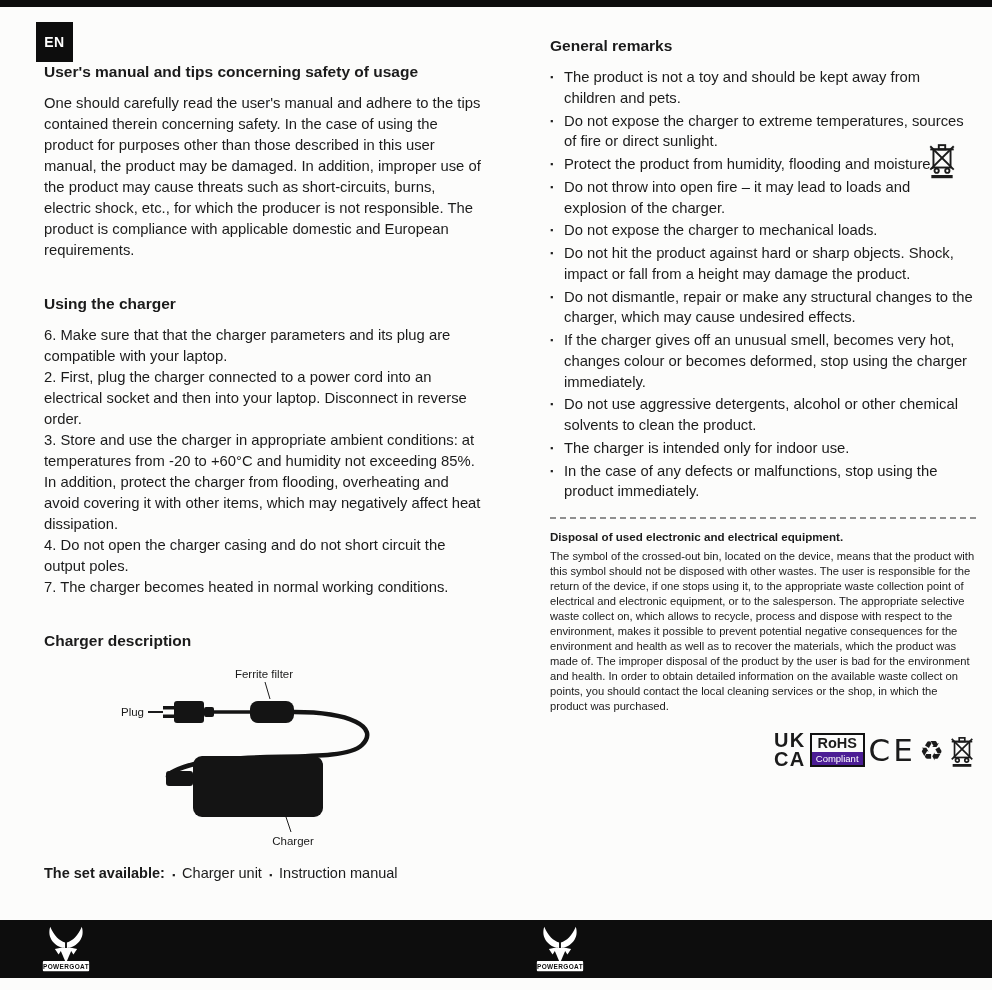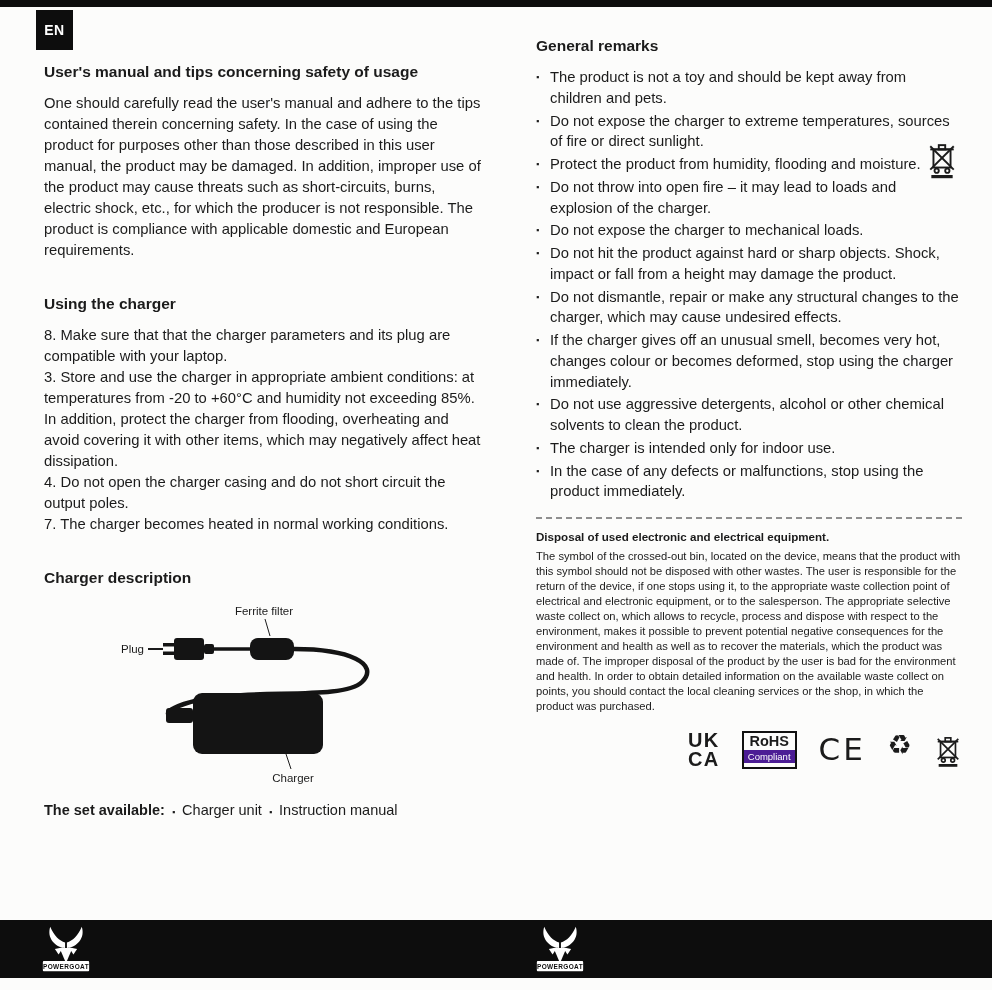--- a/index.html
+++ b/index.html
@@ -1,25 +1,25 @@
 <!DOCTYPE html>
 <html><head>
 <meta charset="utf-8">
 <style>
   html,body{margin:0;padding:0;background:#d9d9d9;}
   .page{position:relative;width:992px;height:990px;background:#fcfcfb;overflow:hidden;
         font-family:"Liberation Sans",sans-serif;color:#1b1b1b;}
   .topbar{position:absolute;top:0;left:0;right:0;height:7px;background:#0d0d0d;}
-  .en-badge{position:absolute;left:36px;top:10px;width:37px;height:40px;background:#0d0d0d;
+  .en-badge{position:absolute;left:36px;top:22px;width:37px;height:40px;background:#0d0d0d;
         color:#fff;display:flex;align-items:center;justify-content:center;
         font-weight:bold;font-size:14px;letter-spacing:.5px;}
   .bin-top{position:absolute;left:926px;top:138px;}
 
   .col-left{position:absolute;left:44px;top:62px;width:438px;}
-  .col-right{position:absolute;left:536px;top:36px;width:426px;}
+  .col-right{position:absolute;left:550px;top:36px;width:426px;}
 
   h2{font-size:15.5px;font-weight:700;margin:0 0 11px 0;line-height:1.3;}
   .mt{margin-top:33px;}
   .body-text{font-size:14.8px;line-height:1.42;margin:0 0 4px 0;}
   .step{font-size:14.8px;line-height:1.42;margin:0;}
 
   .diagram{display:block;margin-top:14px;}
   .dlab{font-size:11.5px;fill:#1b1b1b;}
   .dline{stroke:#1b1b1b;stroke-width:1;}
   .dshape{fill:#141414;}
@@ -30,21 +30,21 @@
   .blt2{font-size:9px;}
 
   .remark{display:flex;margin:0 0 2px 0;}
   .blt{flex:none;width:14px;font-size:9px;line-height:21px;}
   .rtx{font-size:14.8px;line-height:1.40;}
 
   .dash{border-top:2px dashed #8f8f8f;margin:15px 0 11px 0;}
   .disposal-title{font-size:11.6px;font-weight:700;margin:0 0 6px 0;}
   .disposal{font-size:11.2px;line-height:1.34;margin:0;}
 
-  .badges{display:flex;justify-content:flex-end;gap:22px;margin-top:17px;}
+  .badges{display:flex;align-items:center;justify-content:flex-end;gap:4px;margin-top:17px;}
   .ukca{font-weight:800;font-size:20px;line-height:.95;letter-spacing:1.5px;}
   .rohs{border:2.5px solid #111;text-align:center;}
   .rohs-top{font-weight:700;font-size:14.5px;padding:0 4px;line-height:1.15;}
   .rohs-bottom{background:#4c1d95;color:#fff;font-size:9.5px;padding:1px 4px;line-height:1.2;}
   .ce{font-size:31px;font-weight:500;letter-spacing:3px;font-family:"DejaVu Sans",sans-serif;}
   .recycle{font-size:27px;line-height:1;font-family:"DejaVu Sans",sans-serif;}
 
   .footer{position:absolute;left:0;right:0;bottom:12px;height:58px;background:#0d0d0d;}
   .logo{position:absolute;top:4px;width:56px;height:50px;}
   .logo-left{left:38px;}
@@ -73,21 +73,22 @@
       <line x1="5" y1="35.5" x2="25" y2="35.5" stroke-width="3"></line>
     </g>
   </svg>
 
   <div class="col-left">
 
     <h2>User's manual and tips concerning safety of usage</h2>
     <p class="body-text">One should carefully read the user's manual and adhere to the tips contained therein concerning safety. In the case of using the product for purposes other than those described in this user manual, the product may be damaged. In addition, improper use of the product may cause threats such as short-circuits, burns, electric shock, etc., for which the producer is not responsible. The product is compliance with applicable domestic and European requirements.</p>
 
     <h2 class="mt">Using the charger</h2>
-    <p class="step">8. Make sure that that the charger parameters and its plug are compatible with your laptop.</p>
+    <p class="step">6. Make sure that that the charger parameters and its plug are compatible with your laptop.</p>
+    <p class="step">2. First, plug the charger connected to a power cord into an electrical socket and then into your laptop. Disconnect in reverse order.</p>
     <p class="step">3. Store and use the charger in appropriate ambient conditions: at temperatures from -20 to +60°C and humidity not exceeding 85%. In addition, protect the charger from flooding, overheating and avoid covering it with other items, which may negatively affect heat dissipation.</p>
     <p class="step">4. Do not open the charger casing and do not short circuit the output poles.</p>
     <p class="step">7. The charger becomes heated in normal working conditions.</p>
 
     <h2 class="mt">Charger description</h2>
 
     <svg class="diagram" width="438" height="186" viewBox="0 0 438 186">
 
       <text class="dlab" x="220" y="13" text-anchor="middle">Ferrite filter</text>
       <line class="dline" x1="221" y1="17" x2="226" y2="34"></line>

